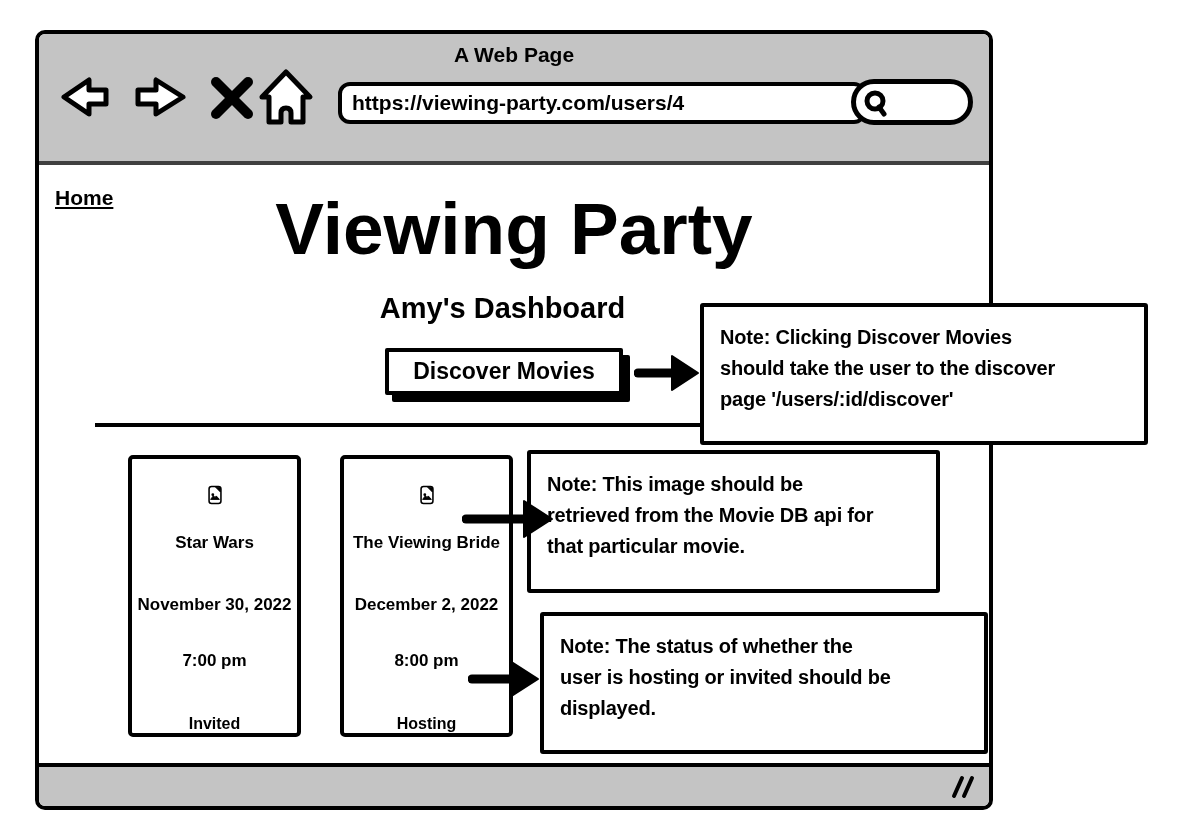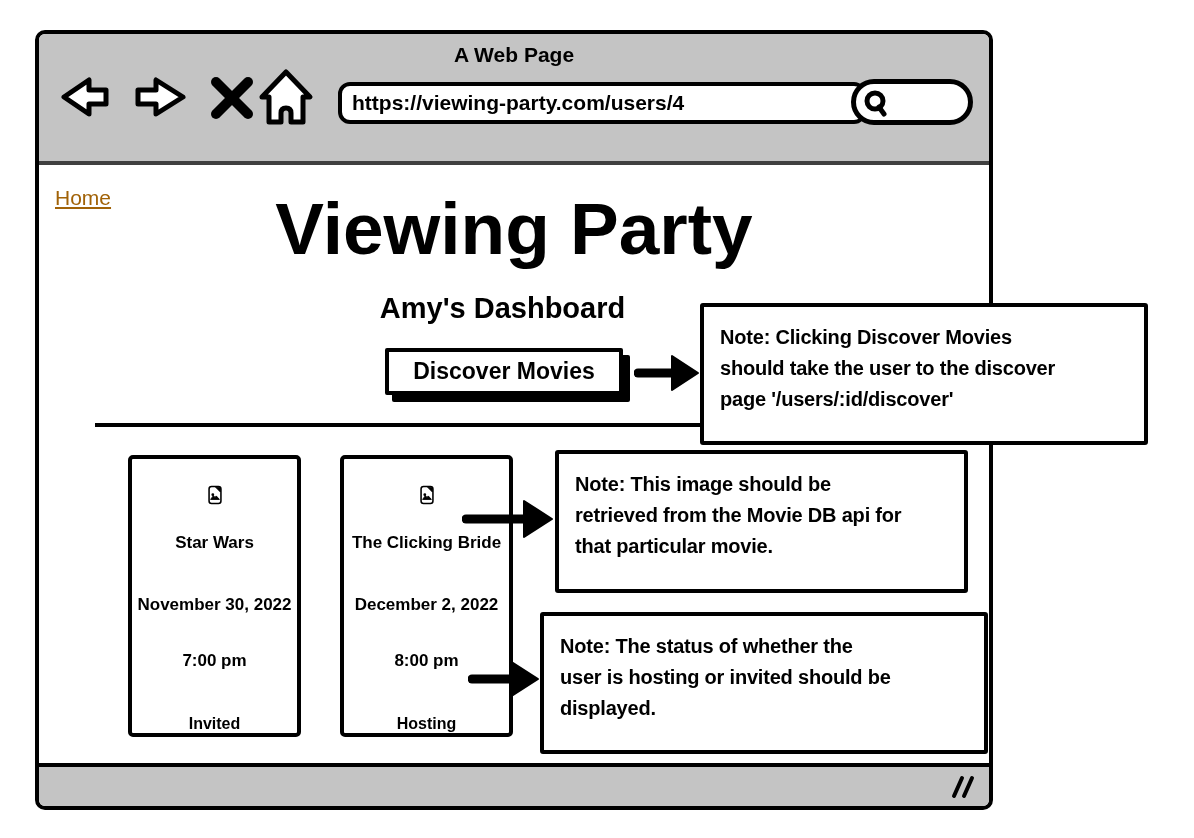--- a/index.html
+++ b/index.html
@@ -19,21 +19,21 @@
           border:4px solid #000;border-radius:12px;box-sizing:border-box;
           font-size:21px;font-weight:700;line-height:34px;padding-left:10px;
           white-space:nowrap;overflow:hidden;}
   .searchbox{position:absolute;left:812px;top:45px;width:122px;height:46px;background:#fff;
              border:5px solid #000;border-radius:24px;box-sizing:border-box;}
   .statusbar{position:absolute;left:0;bottom:0;width:100%;height:43px;background:#c4c4c4;
              border-top:4px solid #000;border-radius:0 0 6px 6px;box-sizing:border-box;}
   .resize{position:absolute;right:12px;bottom:7px;}
 
   
-  .home-link{left:55px;top:186px;font-size:21px;font-weight:400;color:#a16207;
+  .home-link{left:55px;top:186px;font-size:21px;font-weight:700;color:#000000;
              text-decoration:underline;z-index:2;cursor:pointer;}
   .page-title{left:35px;top:192px;width:958px;text-align:center;font-size:73px;
               font-weight:700;line-height:1;z-index:2;}
   .page-subtitle{left:35px;top:292px;width:935px;text-align:center;font-size:29px;
                  font-weight:700;z-index:2;}
   .discover-btn{left:385px;top:348px;width:238px;height:47px;background:#fff;
                 border:4px solid #000;border-radius:2px;box-shadow:7px 7px 0 #000;
                 font-family:inherit;font-size:23px;font-weight:700;z-index:3;cursor:pointer;
                 box-sizing:border-box;padding:0;}
   .divider{left:95px;top:423px;width:850px;height:4px;background:#000;z-index:2;}
@@ -44,21 +44,21 @@
   .card-1{left:128px;} .card-2{left:340px;}
   .card-icon{margin-top:26px;}
   .card-title{margin-top:8px;font-size:17px;font-weight:700;white-space:nowrap;}
   .card-date{margin-top:22px;font-size:17px;font-weight:700;white-space:nowrap;}
   .card-time{margin-top:16px;font-size:17px;font-weight:700;}
   .card-status{margin-top:24px;font-size:16px;font-weight:700;}
 
   .note{background:#fff;border:4px solid #000;border-radius:3px;box-sizing:border-box;
         z-index:4;padding:15px 16px 0 16px;}
   .note-1{left:700px;top:303px;width:448px;height:142px;}
-  .note-2{left:555px;top:450px;width:413px;height:143px;}
+  .note-2{left:527px;top:450px;width:413px;height:143px;}
   .note-3{left:540px;top:612px;width:448px;height:142px;}
   .note-line{font-size:20px;font-weight:700;line-height:31px;white-space:nowrap;
              letter-spacing:-0.2px;}
 
   .arrow{z-index:5;}
 </style>
 </head>
 <body>
 
 <div class="stage">
@@ -127,21 +127,21 @@
     <div class="card-status">Invited</div>
   </div>
 
   <div class="abs card card-2">
     <svg class="card-icon" width="60" height="60" viewBox="0 0 64 64">
       <rect x="13" y="5" width="38" height="54" rx="8" fill="#fff" stroke="#000" stroke-width="5"></rect>
       <path d="M34,7 L49,22 L49,13 Q49,7 42,7 Z" fill="#000" stroke="#000" stroke-width="3" stroke-linejoin="round"></path>
       <circle cx="25" cy="31" r="4.5" fill="#000"></circle>
       <polygon points="18,46 27,34 32,40 36,35 46,46" fill="#000" stroke="#000" stroke-width="3" stroke-linejoin="round"></polygon>
     </svg>
-    <div class="card-title">The Clicking Bride</div>
+    <div class="card-title">The Viewing Bride</div>
     <div class="card-date">December 2, 2022</div>
     <div class="card-time">8:00 pm</div>
     <div class="card-status">Hosting</div>
   </div>
 
   <div class="abs note note-1">
     <div class="note-line">Note: Clicking Discover Movies</div>
     <div class="note-line">should take the user to the discover</div>
     <div class="note-line">page '/users/:id/discover'</div>
   </div>

